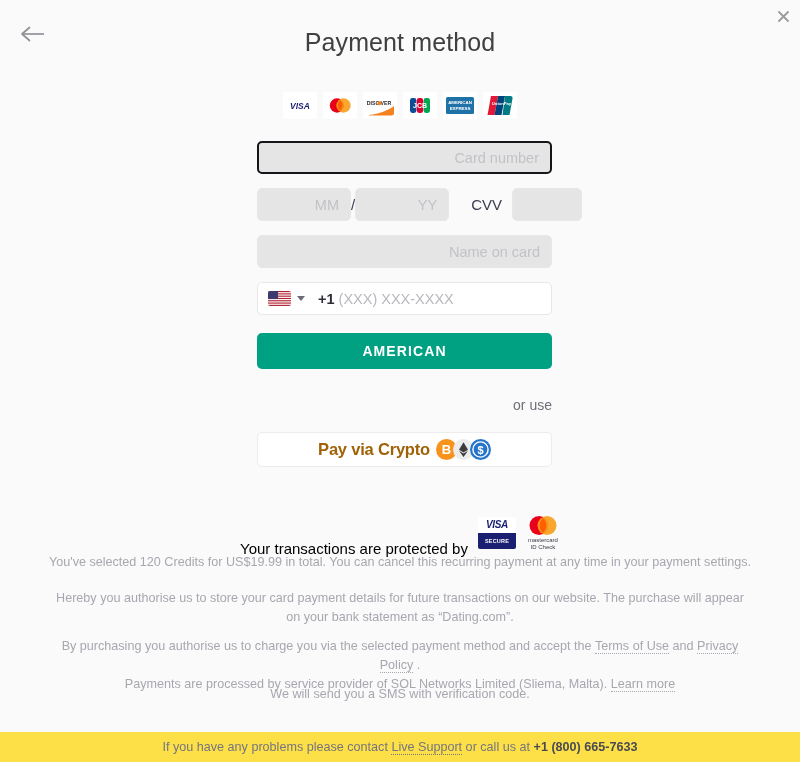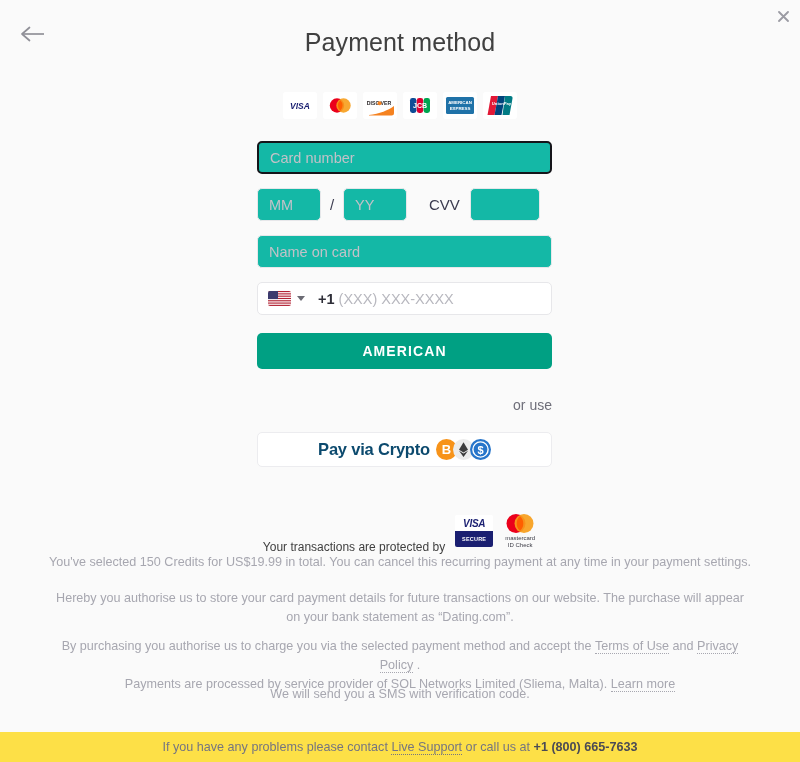--- a/index.html
+++ b/index.html
@@ -41,29 +41,30 @@
     width: 34px; height: 27px; background: #fff; border-radius: 3px;
     display: flex; align-items: center; justify-content: center;
     overflow: hidden;
   }
 
   
   .form { position: absolute; left: 257px; top: 141px; width: 295px; }
   .inp {
     width: 100%; height: 33px;
     border: 1px solid #e7e7ea; border-radius: 5px;
-    background: #14b8a6; font-size: 14.5px; color: #45454f;
+    background: #e5e5e5; font-size: 14.5px; color: #45454f;
     padding: 0 11px;
     font-family: "Liberation Sans", sans-serif;
     outline: none;
+    text-align: right;
   }
   .inp::placeholder { color: #c2c2c8; }
   .inp.focused { border: 2px solid #15151a; }
   .row-exp { display: flex; align-items: center; margin-top: 14px; }
-  .inp-mm, .inp-yy { width: 64px; }
+  .inp-mm, .inp-yy { width: 94px; }
   .slash { width: 22px; text-align: center; font-size: 15px; color: #3b3b4f; }
   .cvv-label {
     font-size: 15px; color: #3b3b4f; margin-left: 22px; margin-right: 10px;
   }
   .inp-cvv { width: 70px; }
   .row-name { margin-top: 14px; }
   .row-phone {
     margin-top: 14px; height: 33px;
     border: 1px solid #e7e7ea; border-radius: 5px; background: #fff;
     display: flex; align-items: center; padding: 0 10px;
@@ -90,31 +91,31 @@
   .or-use {
     margin-top: 28px; text-align: right;
     font-size: 14px; color: #6e6e79;
   }
   .crypto-btn {
     margin-top: 19px; width: 100%; height: 35px;
     background: #fff; border: 1px solid #ececef; border-radius: 5px;
     display: flex; align-items: center; justify-content: center; gap: 6px;
     cursor: pointer;
   }
-  .crypto-label { font-size: 16.5px; font-weight: 700; color: #0c4a6e; letter-spacing: -.2px; }
+  .crypto-label { font-size: 16.5px; font-weight: 700; color: #a16207; letter-spacing: -.2px; }
   .crypto-icons { display: flex; align-items: center; }
   .crypto-icons > * { margin-left: -4px; }
   .crypto-icons > *:first-child { margin-left: 0; }
 
   
   .protected {
     position: absolute; top: 508px; left: 0; width: 800px;
     display: flex; align-items: center; justify-content: center; gap: 10px;
   }
-  .protected-text { font-size: 12px; color: #404040; margin-top: 32px; }
+  .protected-text { font-size: 15px; color: #000000; margin-top: 32px; }
   .visa-secure {
     width: 38px; height: 32px; display: flex; flex-direction: column;
     border-radius: 2px; overflow: hidden;
   }
   .vs-top {
     flex: 1; background: #fff; display: flex; align-items: center; justify-content: center;
     font-size: 10px; font-weight: 700; font-style: italic; color: #1a1f71; letter-spacing: -.3px;
   }
   .vs-bot {
     flex: 1; background: #1a1f71; display: flex; align-items: center; justify-content: center;
@@ -302,21 +303,21 @@
         <circle cx="21" cy="10.5" r="9.5" fill="#f79e1b" fill-opacity="0.92"></circle>
         <path d="M17 3.3 a9.5 9.5 0 0 0 0 14.4 a9.5 9.5 0 0 0 0 -14.4z" fill="#ff5f00"></path>
       </svg>
       <span class="mc-text">
         <span>mastercard</span><br>
         <span>ID Check</span>
       </span>
     </span>
   </div>
 
-  <div class="legal legal-1">You've selected 150 Credits for US$19.99 in total. You can cancel this recurring payment at any time in your payment settings.</div>
+  <div class="legal legal-1">You've selected 120 Credits for US$19.99 in total. You can cancel this recurring payment at any time in your payment settings.</div>
 
   <div class="legal legal-2">Hereby you authorise us to store your card payment details for future transactions on our website. The purchase will appear on your bank statement as “Dating.com”.</div>
 
   <div class="legal legal-4">We will send you a SMS with verification code.</div>
 
   <div class="legal legal-3">
     <span>By purchasing you authorise us to charge you via the selected payment method and accept the </span><a class="dotted">Terms of Use</a><span> and </span><a class="dotted">Privacy Policy</a><span> .</span><br><span>Payments are processed by service provider of SOL Networks Limited (Sliema, Malta). </span><a class="dotted">Learn more</a>
   </div>
 
   <div class="footer">

